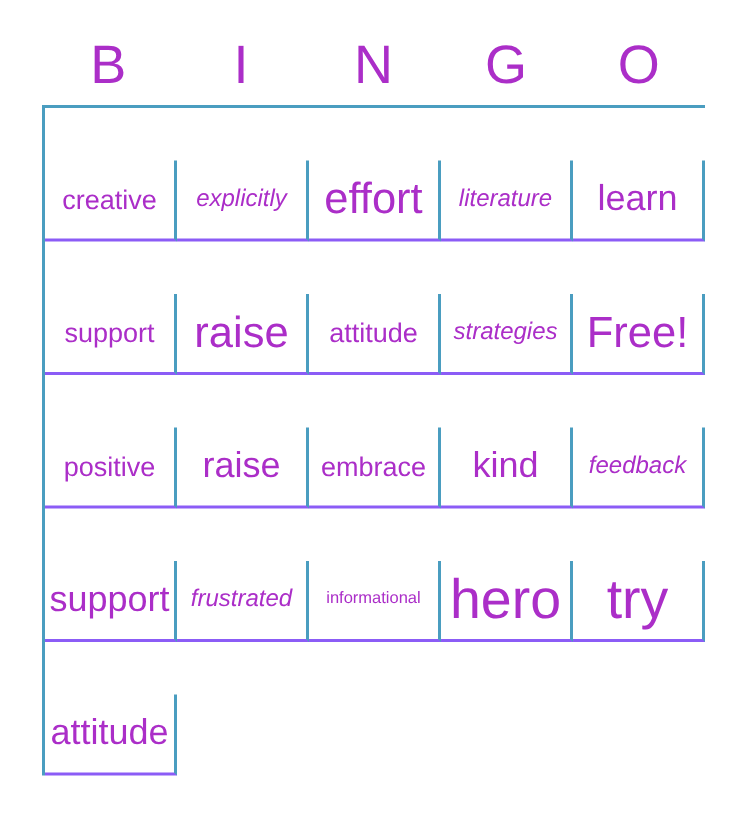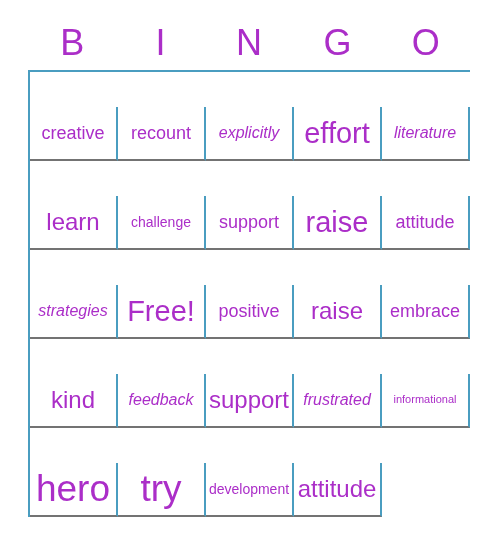--- a/index.html
+++ b/index.html
@@ -53,21 +53,21 @@
     box-sizing: border-box;
     border-top: 2px solid #4a9dc0;
     border-left: 2px solid #4a9dc0;
     display: grid;
     grid-template-columns: repeat(5, 1fr);
     grid-template-rows: repeat(5, 1fr);
   }
   .cell {
     box-sizing: border-box;
     border-right: 2px solid #4a9dc0;
-    border-bottom: 2px solid #737373;
+    border-bottom: 2px solid #8b5cf6;
     display: flex;
     align-items: center;
     justify-content: center;
     text-align: center;
     overflow: hidden;
     padding: 2px;
     background: #ffffff;
     margin-top: 35px;
   }
   .cell-text {
@@ -110,37 +110,31 @@
       <span>O</span>
     </div>
   </div>
 
   <div id="grid">
 
     <div class="cell">
       <span class="cell-text fs-lg">creative</span>
     </div>
     <div class="cell">
-      <span class="cell-text fs-lg">recount</span>
-    </div>
-    <div class="cell">
       <span class="cell-text fs-md">explicitly</span>
     </div>
     <div class="cell">
       <span class="cell-text fs-2xl">effort</span>
     </div>
     <div class="cell">
       <span class="cell-text fs-md">literature</span>
     </div>
 
     <div class="cell">
       <span class="cell-text fs-3xl">learn</span>
-    </div>
-    <div class="cell">
-      <span class="cell-text fs-sm">challenge</span>
     </div>
     <div class="cell">
       <span class="cell-text fs-lg">support</span>
     </div>
     <div class="cell">
       <span class="cell-text fs-2xl">raise</span>
     </div>
     <div class="cell">
       <span class="cell-text fs-lg">attitude</span>
     </div>
@@ -177,20 +171,17 @@
     <div class="cell">
       <span class="cell-text fs-xs">informational</span>
     </div>
     <div class="cell">
       <span class="cell-text fs-4xl">hero</span>
     </div>
     <div class="cell">
       <span class="cell-text fs-4xl">try</span>
     </div>
     <div class="cell">
-      <span class="cell-text fs-sm">development</span>
-    </div>
-    <div class="cell">
       <span class="cell-text fs-xl">attitude</span>
     </div>
 
   </div>
 </div>
 
 </body></html>

